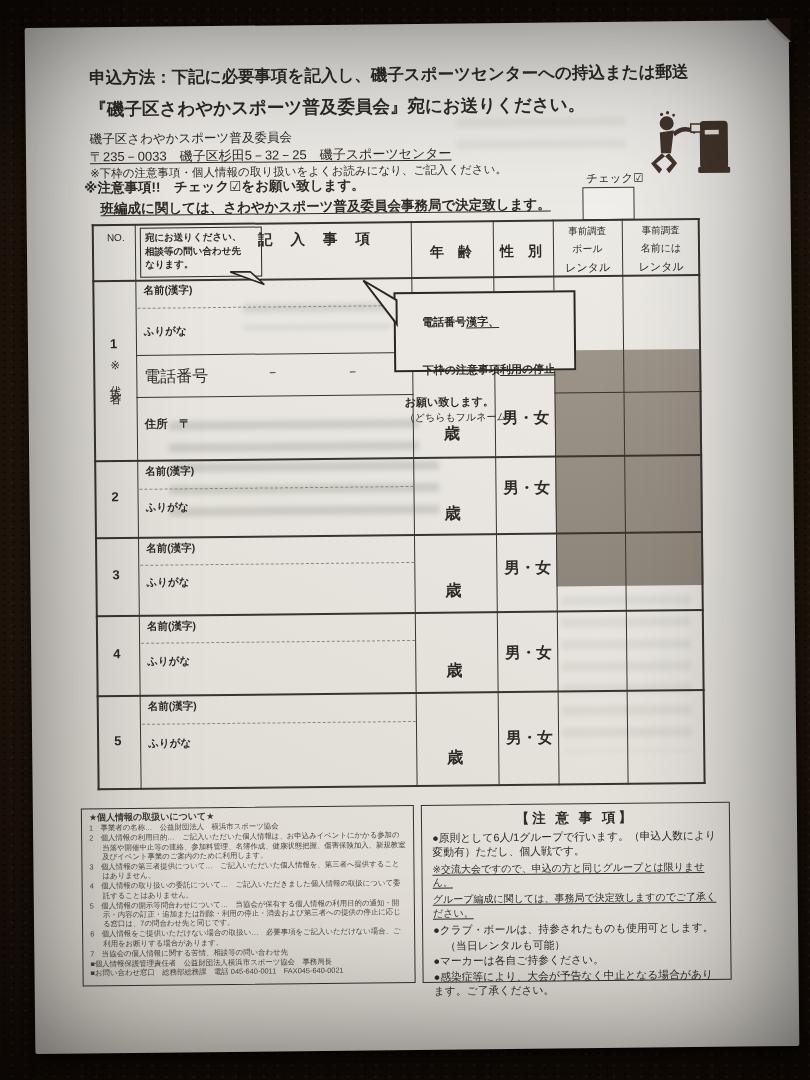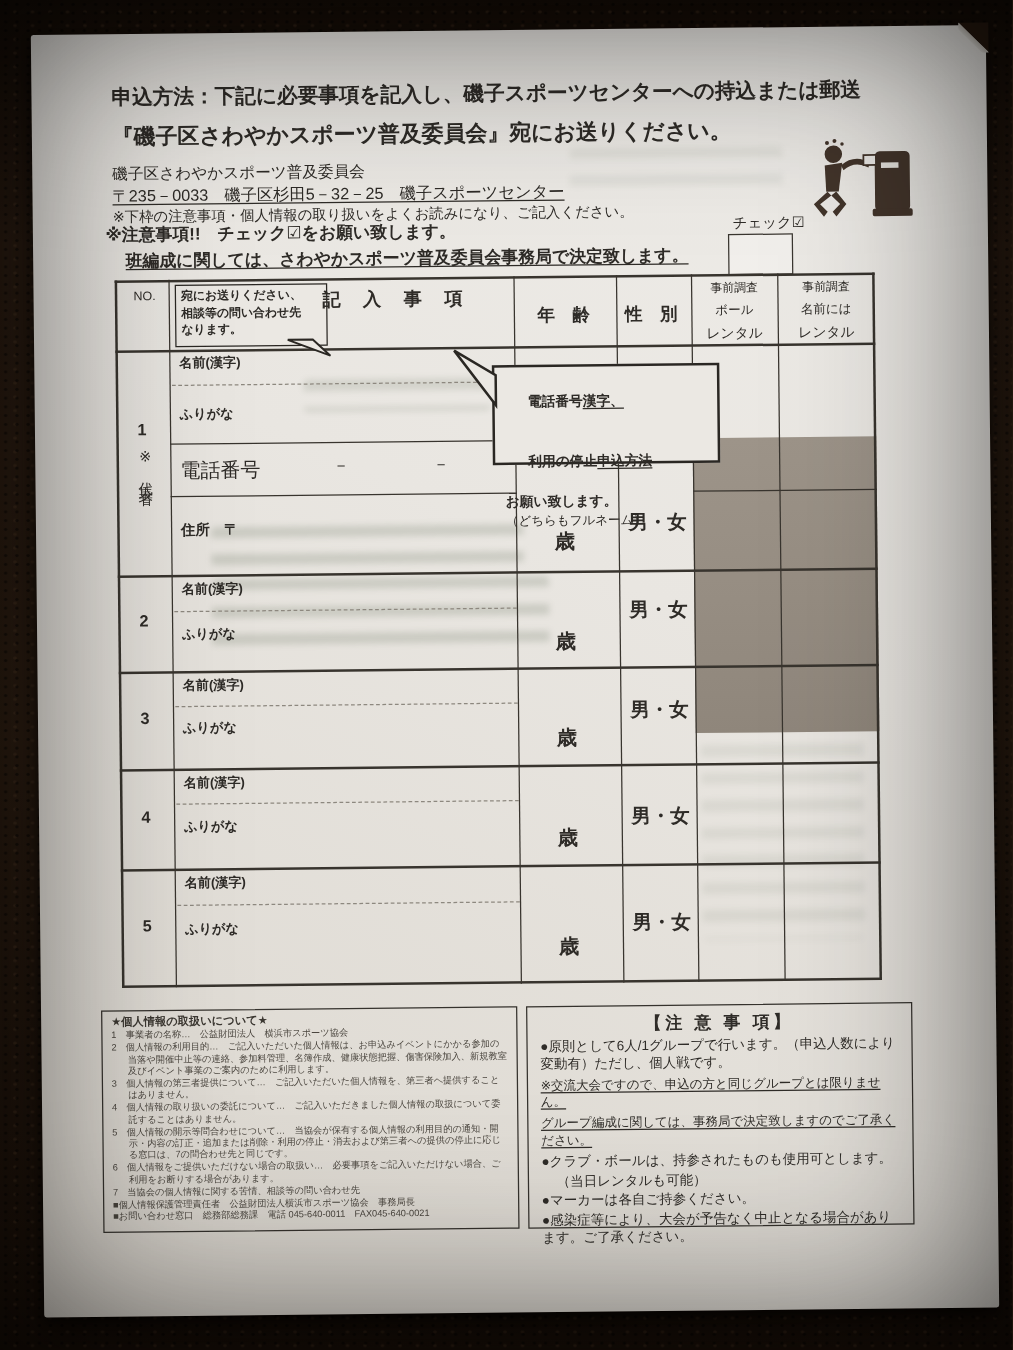--- a/index.html
+++ b/index.html
@@ -187,21 +187,21 @@
     <div class="abs txt" style="left:51px;top:513px;font-size:10.5px;font-weight:600;">ふりがな</div>
     <div class="abs txt" style="left:350px;top:527px;font-size:16px;font-weight:600;">歳</div>
     <div class="abs txt" style="left:409px;top:508px;font-size:15.5px;font-weight:600;">男・女</div>
   </div>
 
   <div class="bubble" style="left:366px;top:268px;width:182px;height:80px;padding:4px 8px;box-sizing:border-box;border-width:2px;">
     <div style="font-size:11px;line-height:16px;font-weight:700;color:#2e2b27;white-space:pre;">
       <span>電話番号</span><span class="u">漢字、</span>
     </div>
     <div style="font-size:11px;line-height:16px;font-weight:700;color:#2e2b27;white-space:pre;">
-      <span>利用の停止</span><span class="u">申込方法</span>
+      <span>下枠の注意事項</span><span class="u">利用の停止</span>
     </div>
     <div class="txt b" style="font-size:11px;line-height:16px;">お願い致します。</div>
     <div class="txt" style="font-size:10px;line-height:15px;">（どちらもフルネーム）</div>
   </div>
   <svg class="abs" style="left:0;top:0;width:764px;height:1026px;pointer-events:none;" viewBox="0 0 764 1026">
     <polygon points="336,256 369,276 369,300" fill="#ebe8e3" stroke="#2a2723" stroke-width="2"></polygon>
   </svg>
 
   <div class="box" id="privacy-box" style="left:48px;top:781px;width:333px;height:178px;">
     <div class="b" style="font-size:9px;color:#3c3832;margin-bottom:1px;">★個人情報の取扱いについて★</div>

